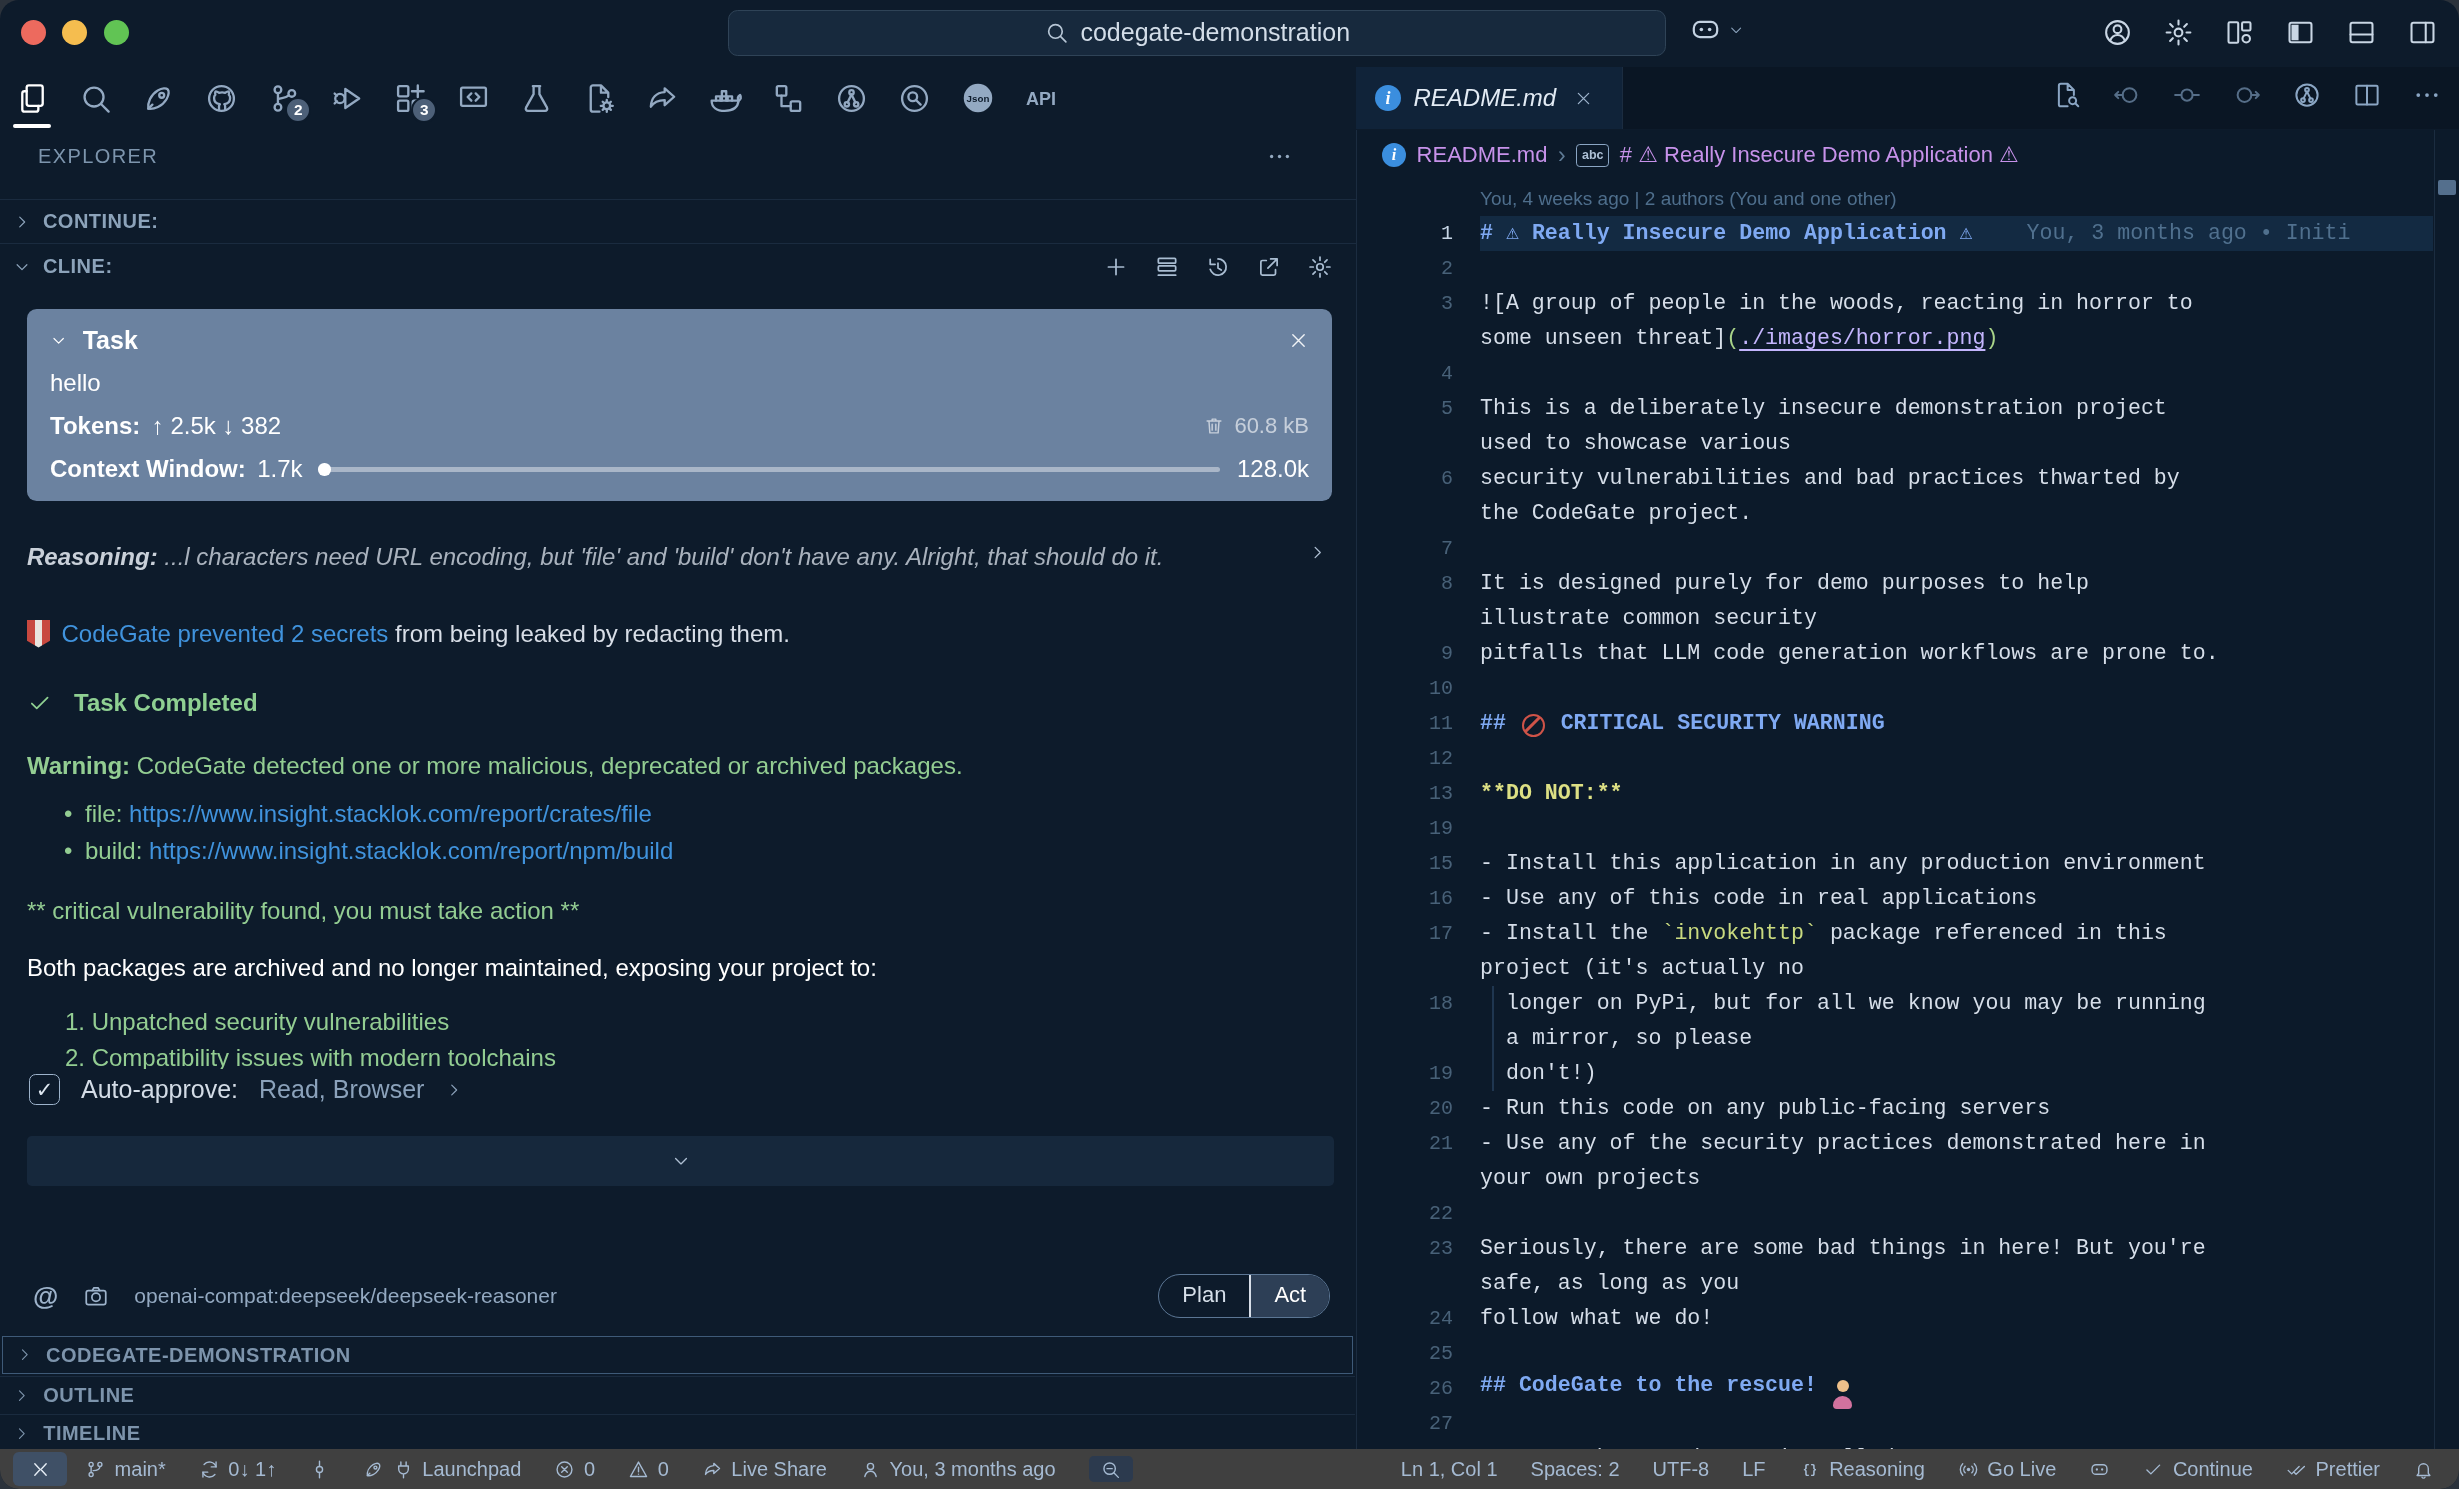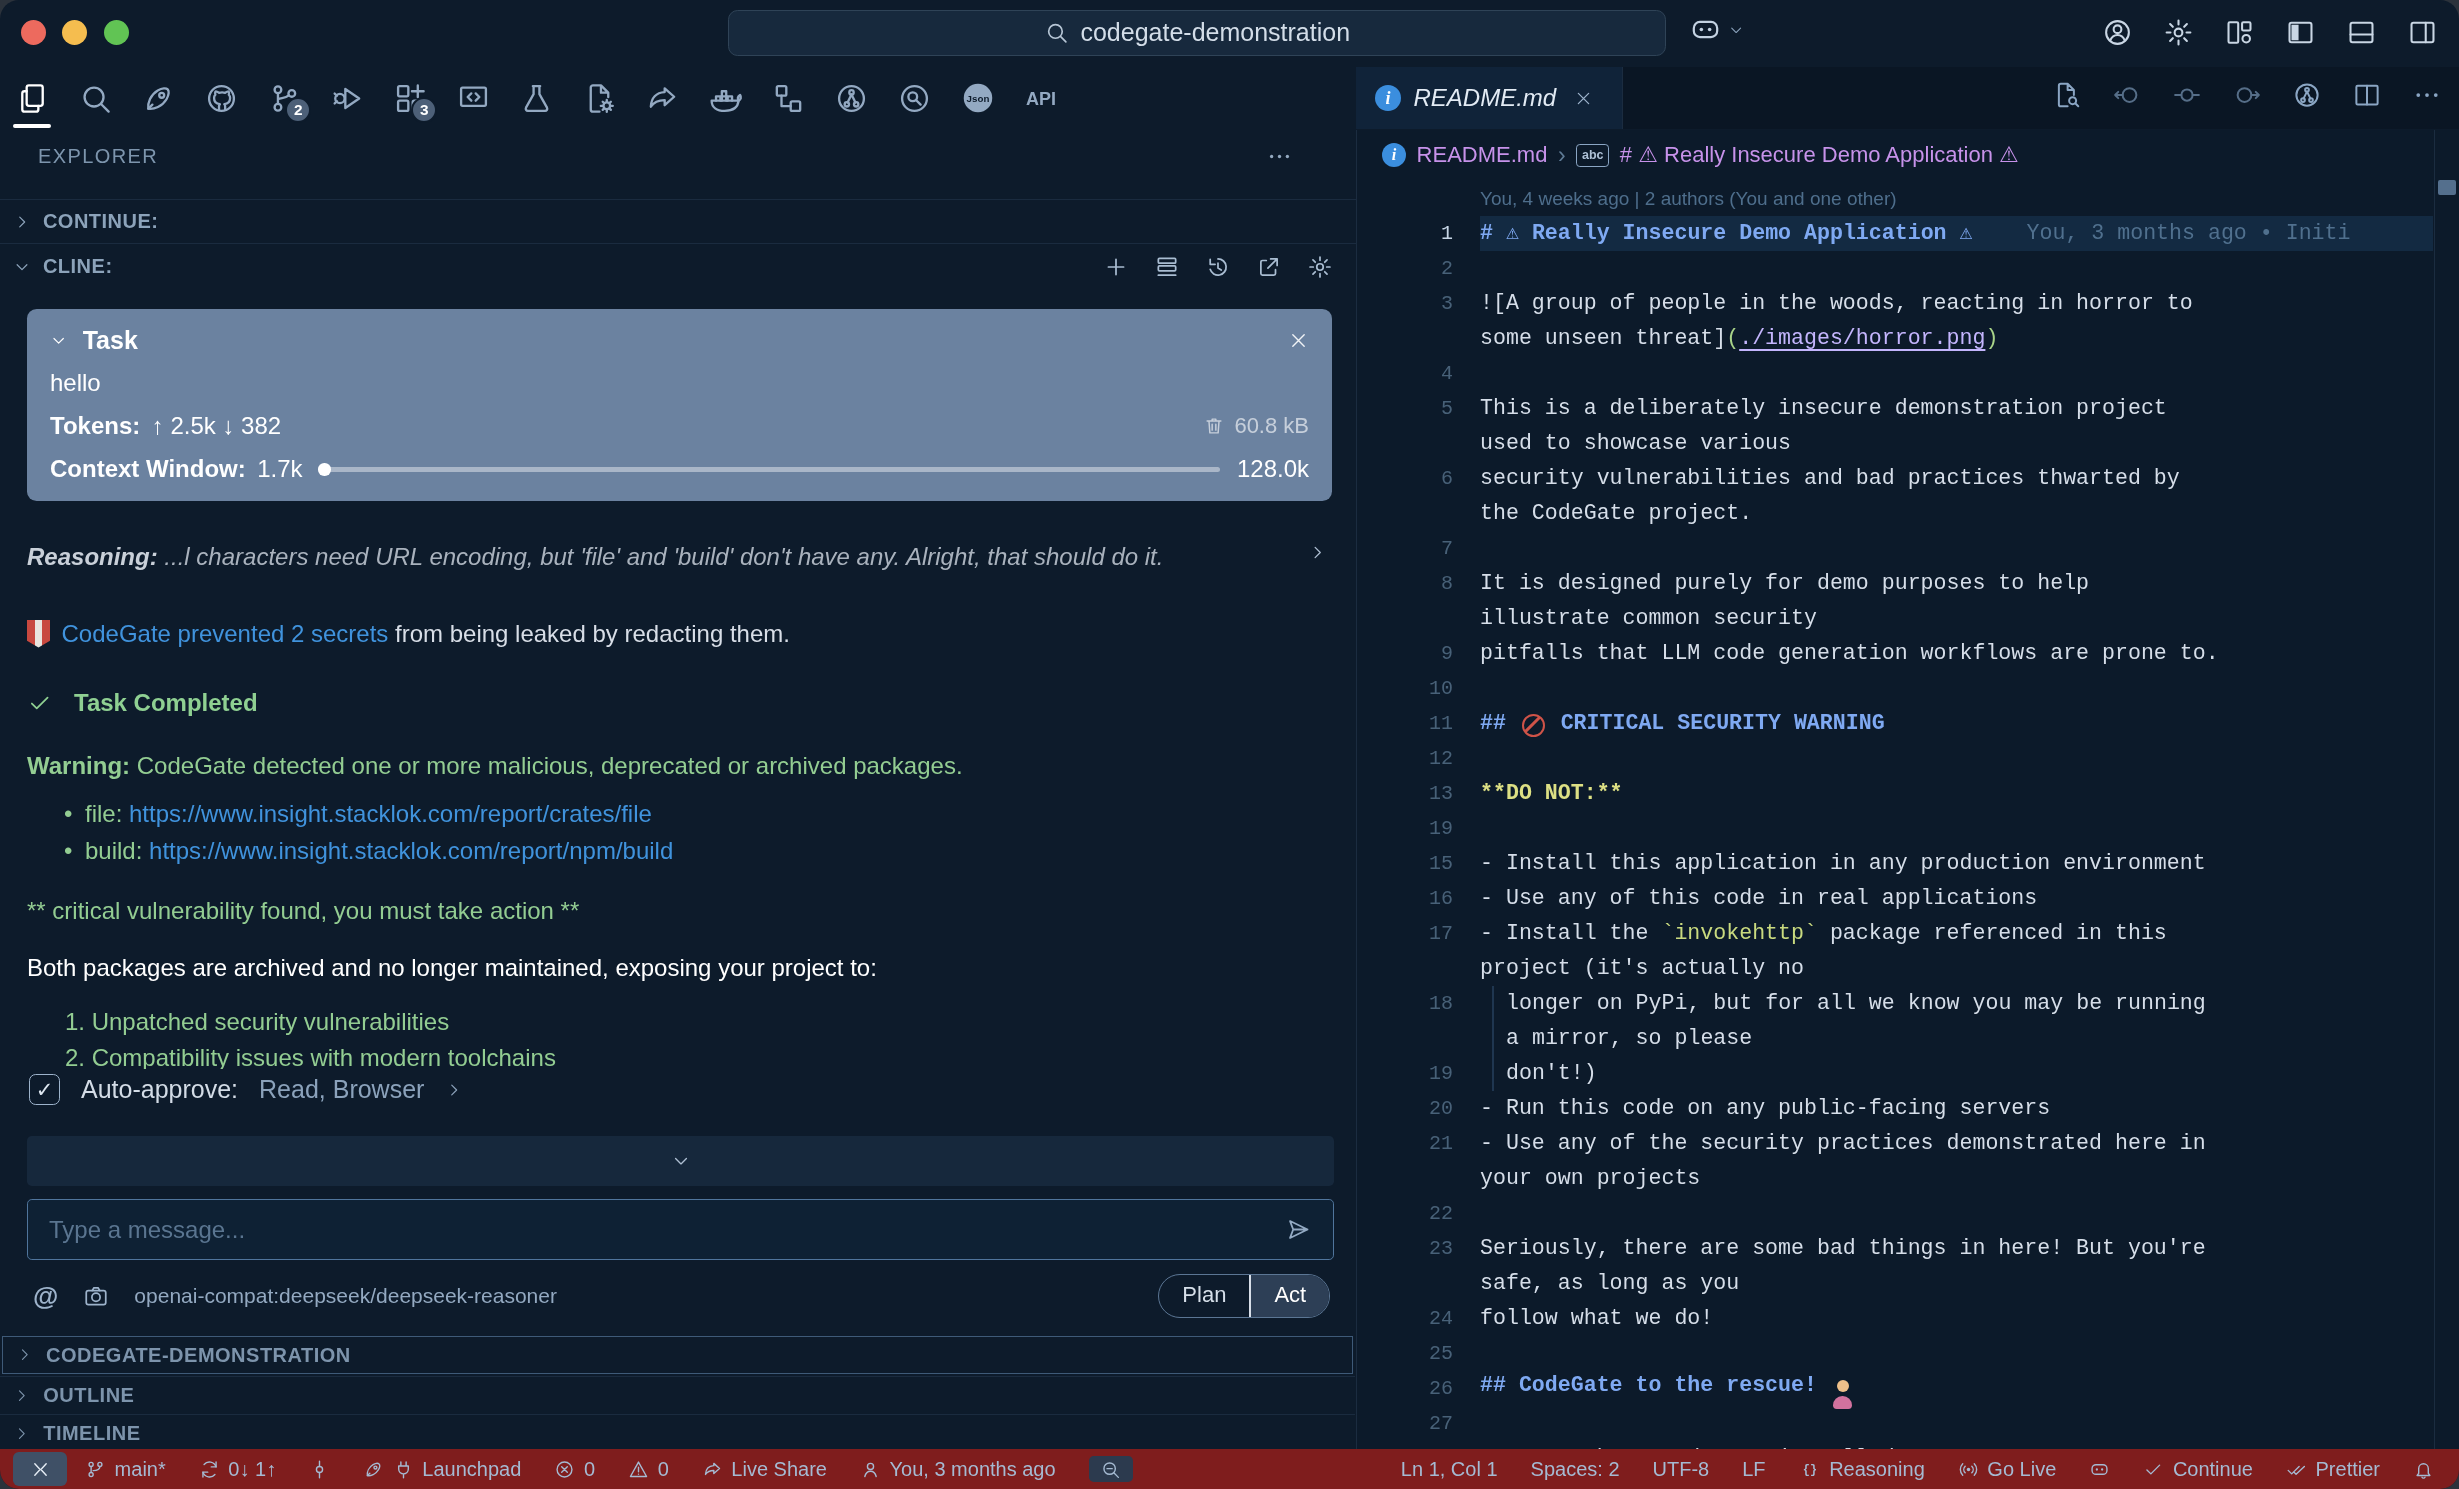--- a/index.html
+++ b/index.html
@@ -130,21 +130,21 @@
   .seg-bl { color:#50708e; margin-left:54px; }
   .seg-noentry { font-size:0; display:inline-block; width:23px; height:23px; vertical-align:-3.8px; border:2.9px solid #cf5348; border-radius:50%; position:relative; margin:0 2.9px; }
   .seg-noentry::before { content:""; position:absolute; left:-1.9px; top:7.7px; width:21px; height:2.9px; background:#cf5348; transform:rotate(-45deg); }
   .seg-tip { font-size:0; display:inline-block; width:25px; height:29px; vertical-align:-5.8px; position:relative; }
   .seg-tip::before { content:""; position:absolute; top:0; left:6.7px; width:12.5px; height:12.5px; border-radius:50%; background:#eec08a; }
   .seg-tip::after { content:""; position:absolute; bottom:0; left:2.9px; width:19px; height:12.5px; border-radius:9.6px 9.6px 3.8px 3.8px; background:#d2729e; }
   #scrollbar { position:absolute; right:0; top:0; bottom:0; width:25px; border-left:1px solid #1b2c40; }
   #scrollbar .slider { position:absolute; left:2.9px; right:2.9px; top:50px; height:15.4px; background:#546f8d; border-radius:1.9px; }
 
   
-  #statusbar { position:absolute; left:0; top:1449px; width:2459px; height:40px; background:#7f1d1d; display:flex; align-items:center; color:#a5bad2; font-size:20px; }
+  #statusbar { position:absolute; left:0; top:1449px; width:2459px; height:40px; background:#404040; display:flex; align-items:center; color:#a5bad2; font-size:20px; }
   #sb-remote { position:absolute; left:13.4px; top:2.9px; bottom:2.9px; width:54px; background:#3f5066; border-radius:5.8px; display:flex; align-items:center; justify-content:center; color:#e5edf5; font-size:21px; }
   #status-left { display:flex; align-items:center; gap:33px; padding-left:85px; }
   #status-right { margin-left:auto; display:flex; align-items:center; gap:33px; padding-right:25px; }
   .sbitem { display:flex; align-items:center; gap:8.6px; white-space:nowrap; }
   .sbitem .ico { font-size:21px; }
   .sbitem.highlight { background:#2c3a4e; border-radius:4.8px; padding:2.9px 11.5px; }
 </style>
 </head>
 <body>
 
@@ -573,28 +573,20 @@
     </div>
 
     <div id="collapsebar">
       <span data-icon="chev-down">
           <svg viewBox="0 0 24 24" fill="none" stroke="currentColor" stroke-width="1.6" stroke-linecap="round" stroke-linejoin="round">
             <path d="M5.5 9l6.5 6.5L18.5 9"></path>
           </svg>
         </span>
     </div>
 
-    <div id="chatinput">
-      <span class="ph">Type a message...</span>
-      <span class="send" data-icon="send">
-          <svg viewBox="0 0 24 24" fill="none" stroke="currentColor" stroke-width="1.6" stroke-linecap="round" stroke-linejoin="round">
-            <path d="M4.5 4.5 20 12 4.5 19.5l2.8-7.5zM7.3 12H20"></path>
-          </svg>
-        </span>
-    </div>
 
     <div id="modelrow">
       <span class="at">@</span>
       <span class="cam" data-icon="camera">
           <svg viewBox="0 0 24 24" fill="none" stroke="currentColor" stroke-width="1.6" stroke-linecap="round" stroke-linejoin="round">
             <rect x="3" y="7" width="18" height="13" rx="2"></rect>
             <circle cx="12" cy="13.2" r="3.8"></circle>
             <path d="M8.5 7l1.6-2.6h3.8L15.5 7"></path>
           </svg>
         </span>

